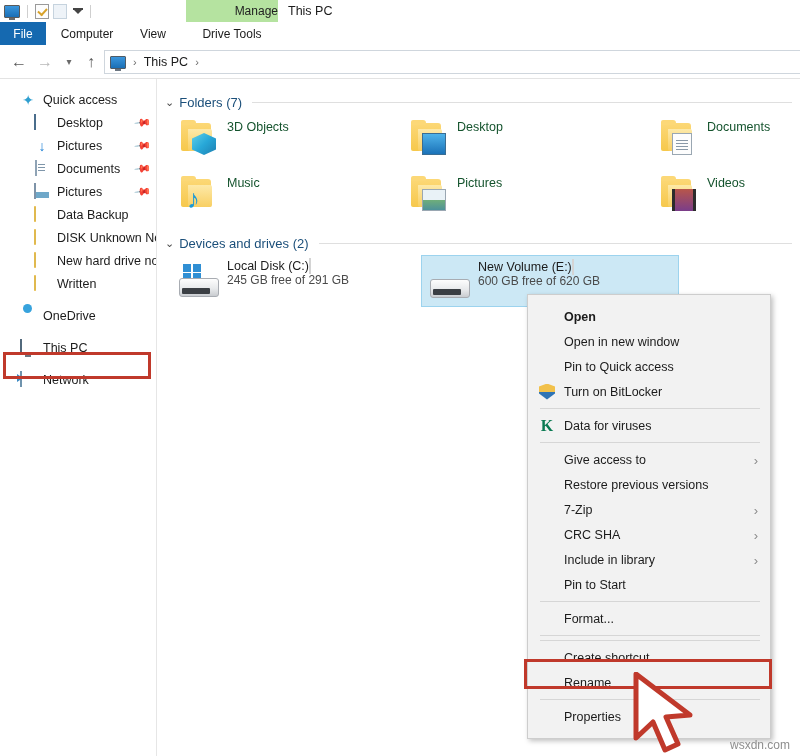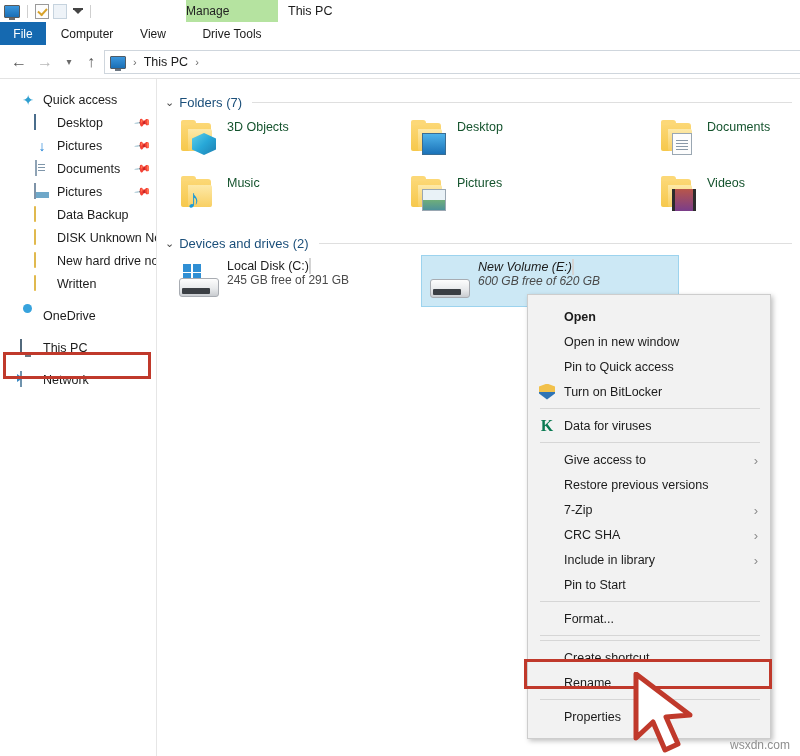--- a/index.html
+++ b/index.html
@@ -92,21 +92,21 @@
   }
 
   
   .manage-tab {
     position: absolute;
     left: 186px; top: 0;
     width: 92px; height: 22px;
     background: #b5e3a0;
     display: flex;
     align-items: center;
-    justify-content: flex-start;
+    justify-content: flex-end;
     font-size: 12px;
     color: #222;
   }
   .window-title {
     position: absolute;
     left: 288px; top: 0;
     height: 22px;
     display: flex;
     align-items: center;
     font-size: 12.5px;
@@ -840,21 +840,21 @@
     </span>
     <span class="drive-info">
       <span class="drive-name">Local Disk (C:)</span>
       <span class="bar-outer">
         <span class="bar-fill" id="bar-c" style="width: 16%;"></span>
       </span>
       <span class="drive-free">245 GB free of 291 GB</span>
     </span>
   </div>
 
-  <div class="tile drive-tile selected" style="left:264px; top:176px;font-style:italic;">
+  <div class="tile drive-tile selected" style="left:264px; top:176px;">
     <span class="drive-ico">
       <span class="drive-body"></span>
     </span>
     <span class="drive-info">
       <span class="drive-name">New Volume (E:)</span>
       <span class="bar-outer">
         <span class="bar-fill" id="bar-e" style="width: 10%;"></span>
       </span>
       <span class="drive-free">600 GB free of 620 GB</span>
     </span>

